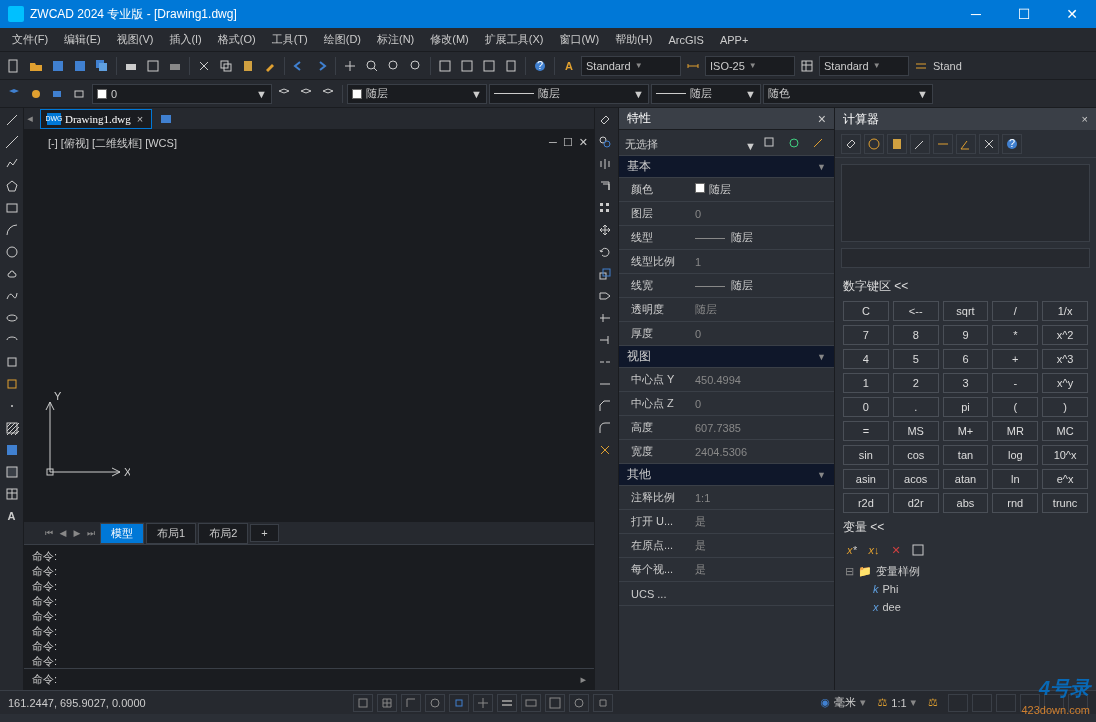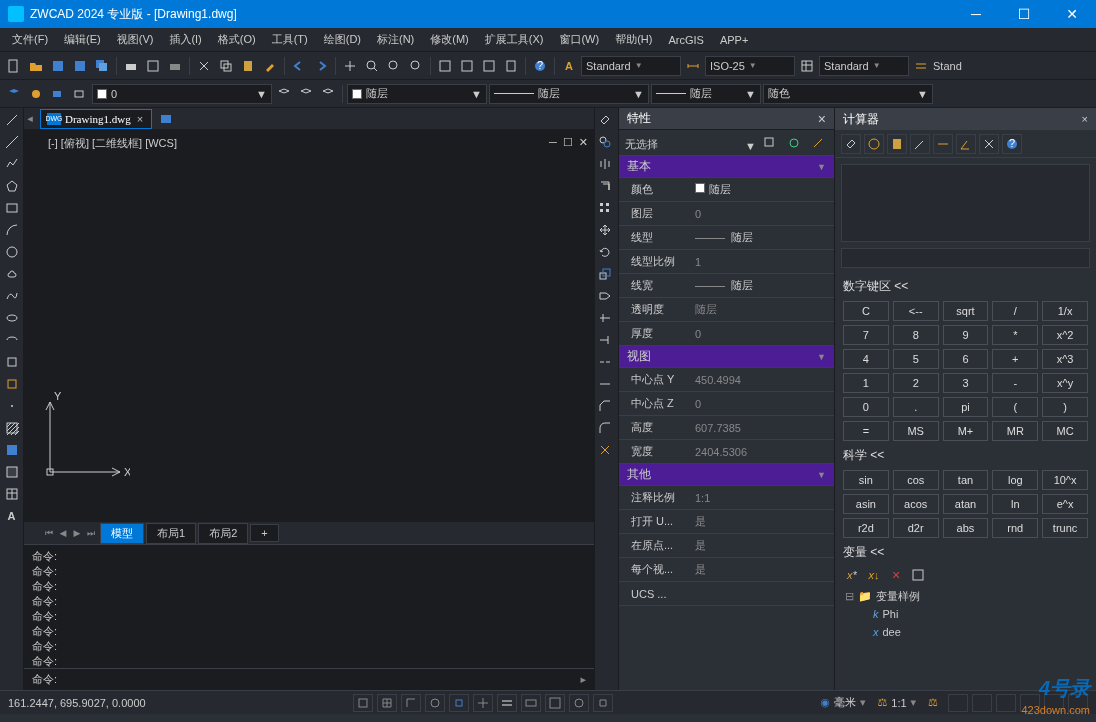--- a/index.html
+++ b/index.html
@@ -42,21 +42,21 @@
 .cmdline .prompt{color:#ccc;margin-right:4px}
 .cmdline input{flex:1;background:transparent;border:none;color:#ccc;outline:none}
 .righttools{width:24px;background:#26292f;display:flex;flex-direction:column;padding:2px 0;gap:2px;border-left:1px solid #1a1c20}
 .rpanel{width:216px;background:#2b2f36;border-left:1px solid #1a1c20;display:flex;flex-direction:column}
 .pheader{height:22px;background:#3a3f47;display:flex;align-items:center;padding:0 8px;justify-content:space-between;border-bottom:1px solid #1a1c20}
 .pheader .ptitle{color:#fff;font-size:12px}
 .pheader .px{cursor:pointer;font-size:14px}
 .prow{height:24px;display:flex;align-items:center;border-bottom:1px solid #3a3f47}
 .prow .plabel{width:70px;padding-left:12px;color:#ccc;font-size:11px}
 .prow .pval{flex:1;padding-left:6px;color:#888;font-size:11px}
-.psection{height:22px;background:#4c1d95;display:flex;align-items:center;padding:0 8px;justify-content:space-between;border-bottom:1px solid #3a3f47;cursor:pointer}
+.psection{height:22px;background:#0f172a;display:flex;align-items:center;padding:0 8px;justify-content:space-between;border-bottom:1px solid #3a3f47;cursor:pointer}
 .psection .stitle{color:#ccc;font-size:12px}
 .psection .sarrow{font-size:9px;color:#888}
 .selrow{height:26px;display:flex;align-items:center;padding:0 6px;gap:4px;border-bottom:1px solid #3a3f47;justify-content:space-between}
 .selcombo{display:flex;align-items:flex-end;height:18px;gap:0;flex:1}
 .calcpanel{width:262px;background:#2b2f36;border-left:1px solid #1a1c20;display:flex;flex-direction:column}
 .calchdr{height:22px;background:#3a3f47;display:flex;align-items:center;padding:0 8px;justify-content:space-between}
 .calchdr .ctitle{color:#fff;font-size:12px}
 .calctools{height:28px;display:flex;align-items:center;padding:0 6px;gap:3px;border-bottom:1px solid #3a3f47}
 .calctools .cbtn{width:20px;height:20px;border:1px solid #3a3f47;display:flex;align-items:center;justify-content:center;cursor:pointer;font-size:11px}
 .calcdisplay{margin:6px;height:78px;background:#26292f;border:1px solid #3a3f47}
@@ -766,21 +766,20 @@
         <div class="key">.</div>
         <div class="key">pi</div>
         <div class="key">(</div>
         <div class="key">)</div>
         <div class="key">=</div>
         <div class="key">MS</div>
         <div class="key">M+</div>
         <div class="key">MR</div>
         <div class="key">MC</div>
       </div>
-    <div class="csechdr">科学 &lt;&lt;</div>
     <div class="scipad" id="scipad">
         <div class="key">sin</div>
         <div class="key">cos</div>
         <div class="key">tan</div>
         <div class="key">log</div>
         <div class="key">10^x</div>
         <div class="key">asin</div>
         <div class="key">acos</div>
         <div class="key">atan</div>
         <div class="key">ln</div>

